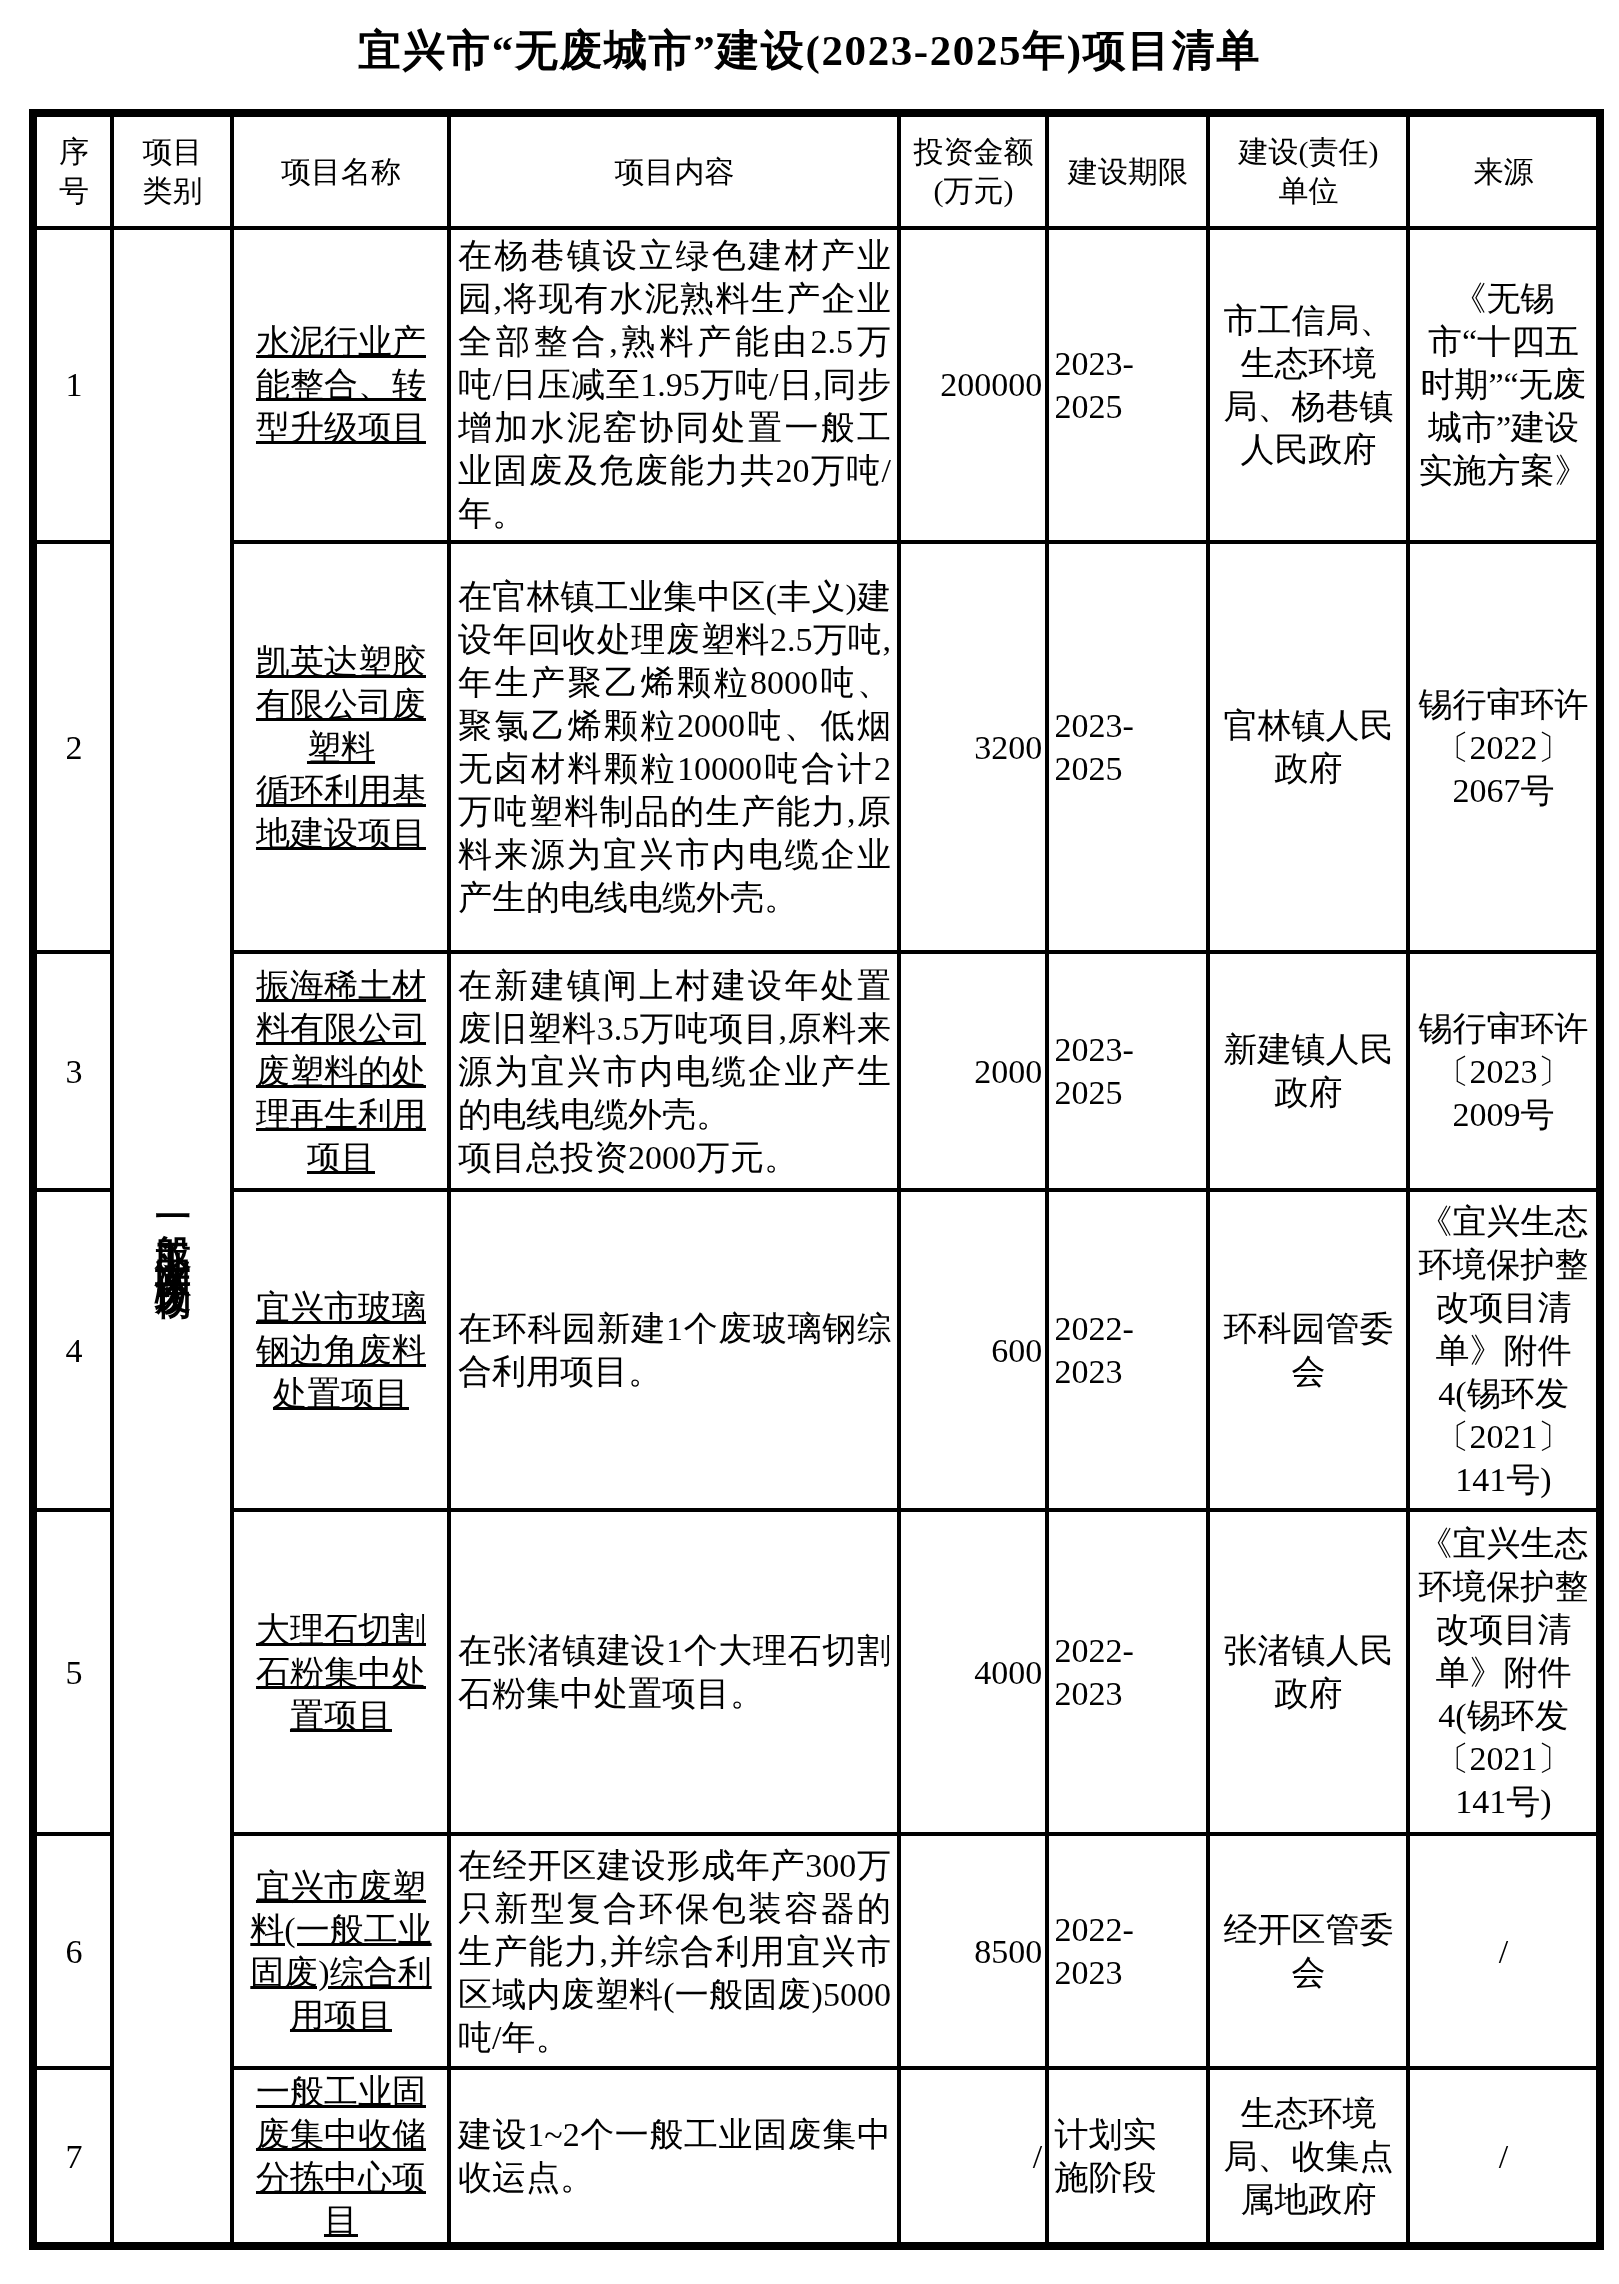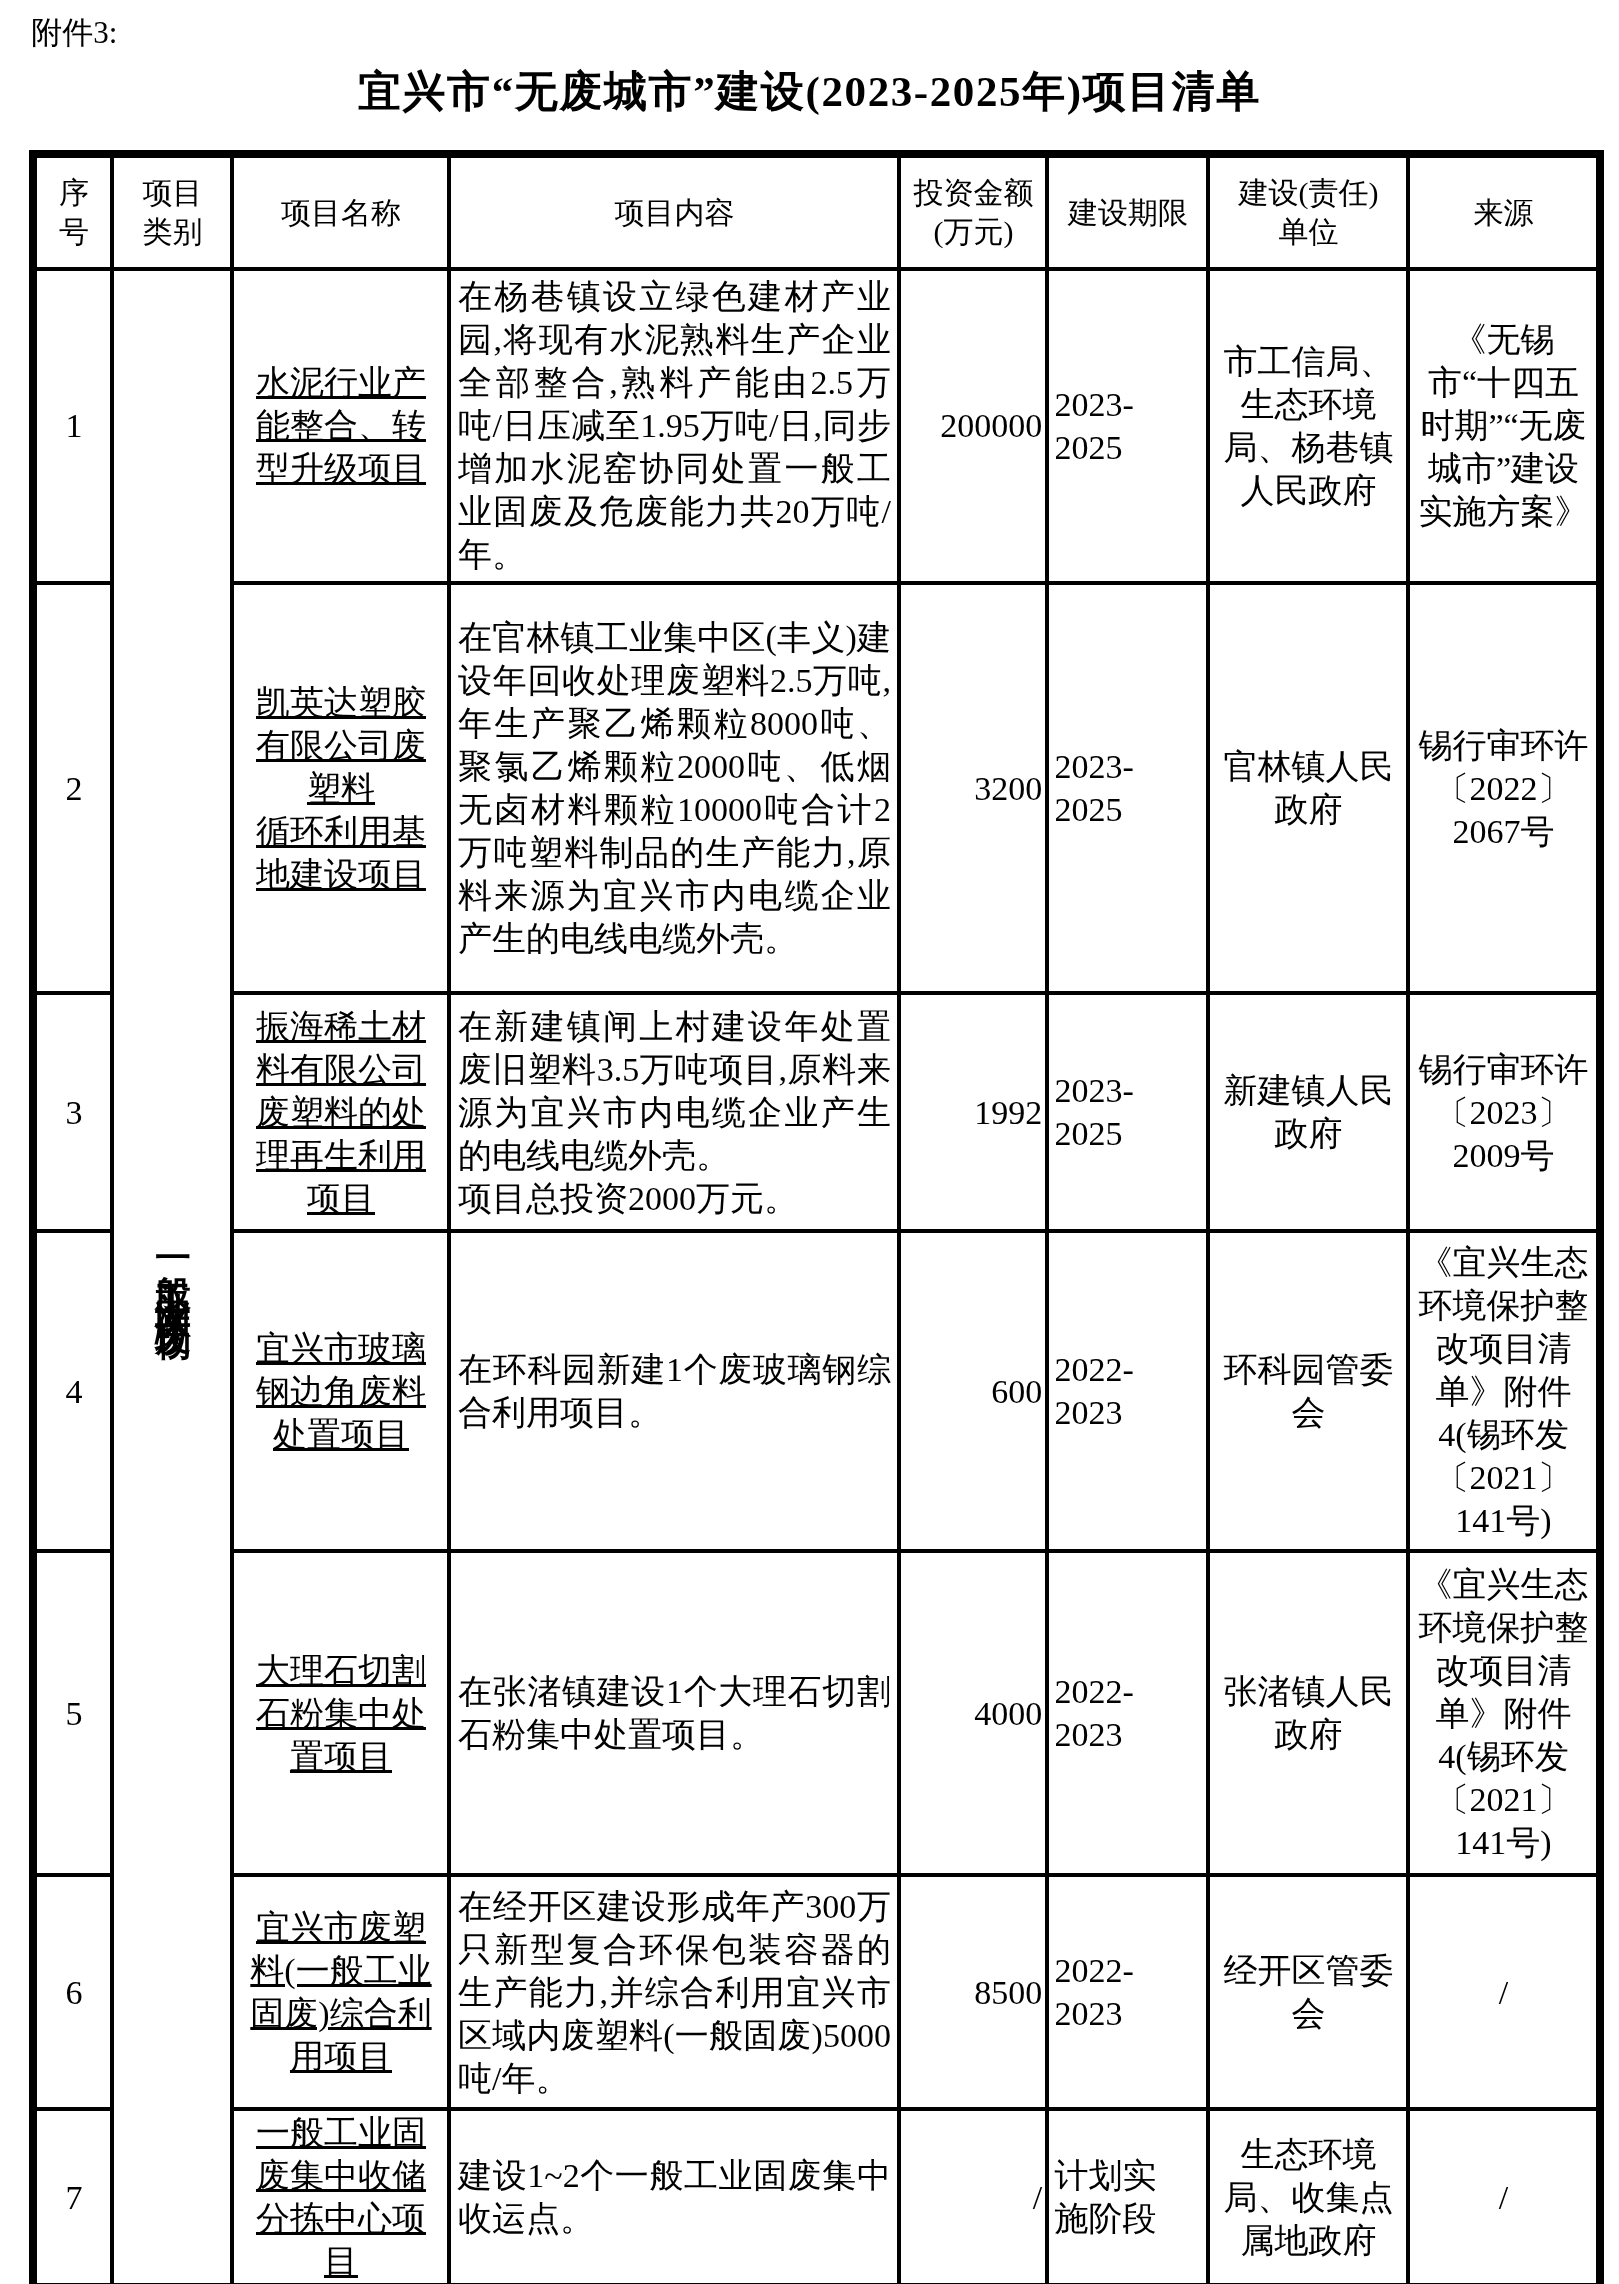--- a/index.html
+++ b/index.html
@@ -68,21 +68,20 @@
     font-size: 36px;
     letter-spacing: 8.2px;
     line-height: 1.2;
   }
 </style>
 </head>
 <body>
 
 <div class="doc">
 
-  <div class="attachment">附件3:</div>
 
   <h1 class="title">宜兴市“无废城市”建设(2023-2025年)项目清单</h1>
 
   <table class="projects">
     <colgroup>
       <col style="width:79px">
         <col style="width:120px">
         <col style="width:217px">
         <col style="width:450px">
       <col style="width:148px">
@@ -131,21 +130,21 @@
 2025</td>
       <td class="c-unit">官林镇人民政府</td>
       <td class="c-source">锡行审环许〔2022〕2067号</td>
     </tr>
 
     <tr style="height:238px">
       <td class="c-index">3</td>
       <td class="c-name">振海稀土材料有限公司废塑料的处理再生利用项目</td>
       <td class="c-content">在新建镇闸上村建设年处置废旧塑料3.5万吨项目,原料来源为宜兴市内电缆企业产生的电线电缆外壳。
 项目总投资2000万元。</td>
-      <td class="c-invest">1992</td>
+      <td class="c-invest">2000</td>
       <td class="c-period">2023-
 2025</td>
       <td class="c-unit">新建镇人民政府</td>
       <td class="c-source">锡行审环许〔2023〕2009号</td>
     </tr>
 
     <tr style="height:320px">
       <td class="c-index">4</td>
       <td class="c-name">宜兴市玻璃钢边角废料处置项目</td>
       <td class="c-content">在环科园新建1个废玻璃钢综合利用项目。</td>

